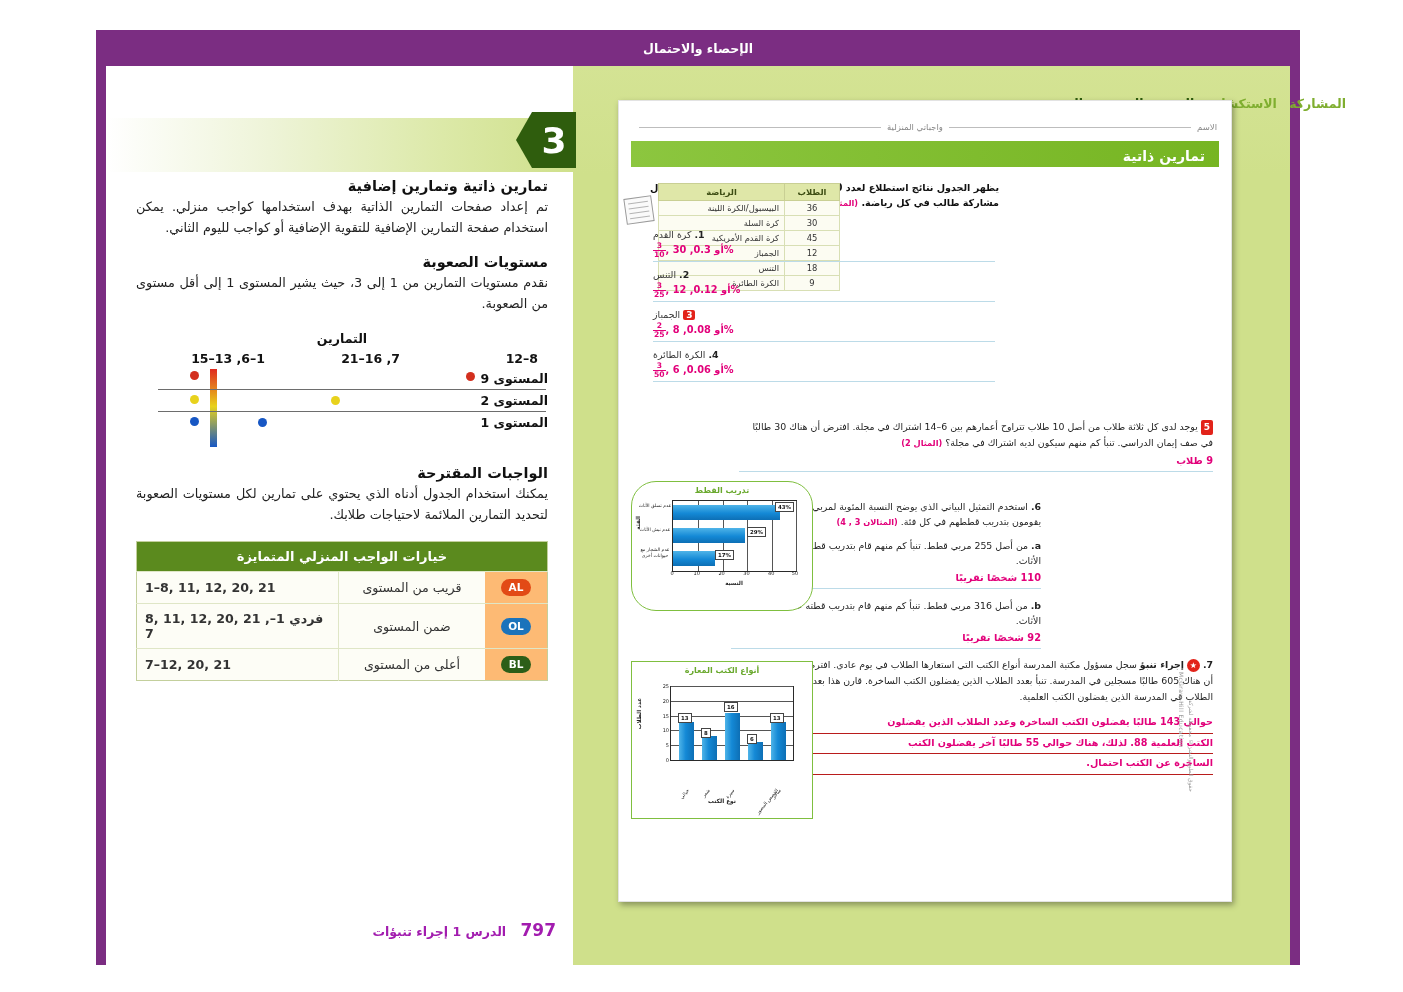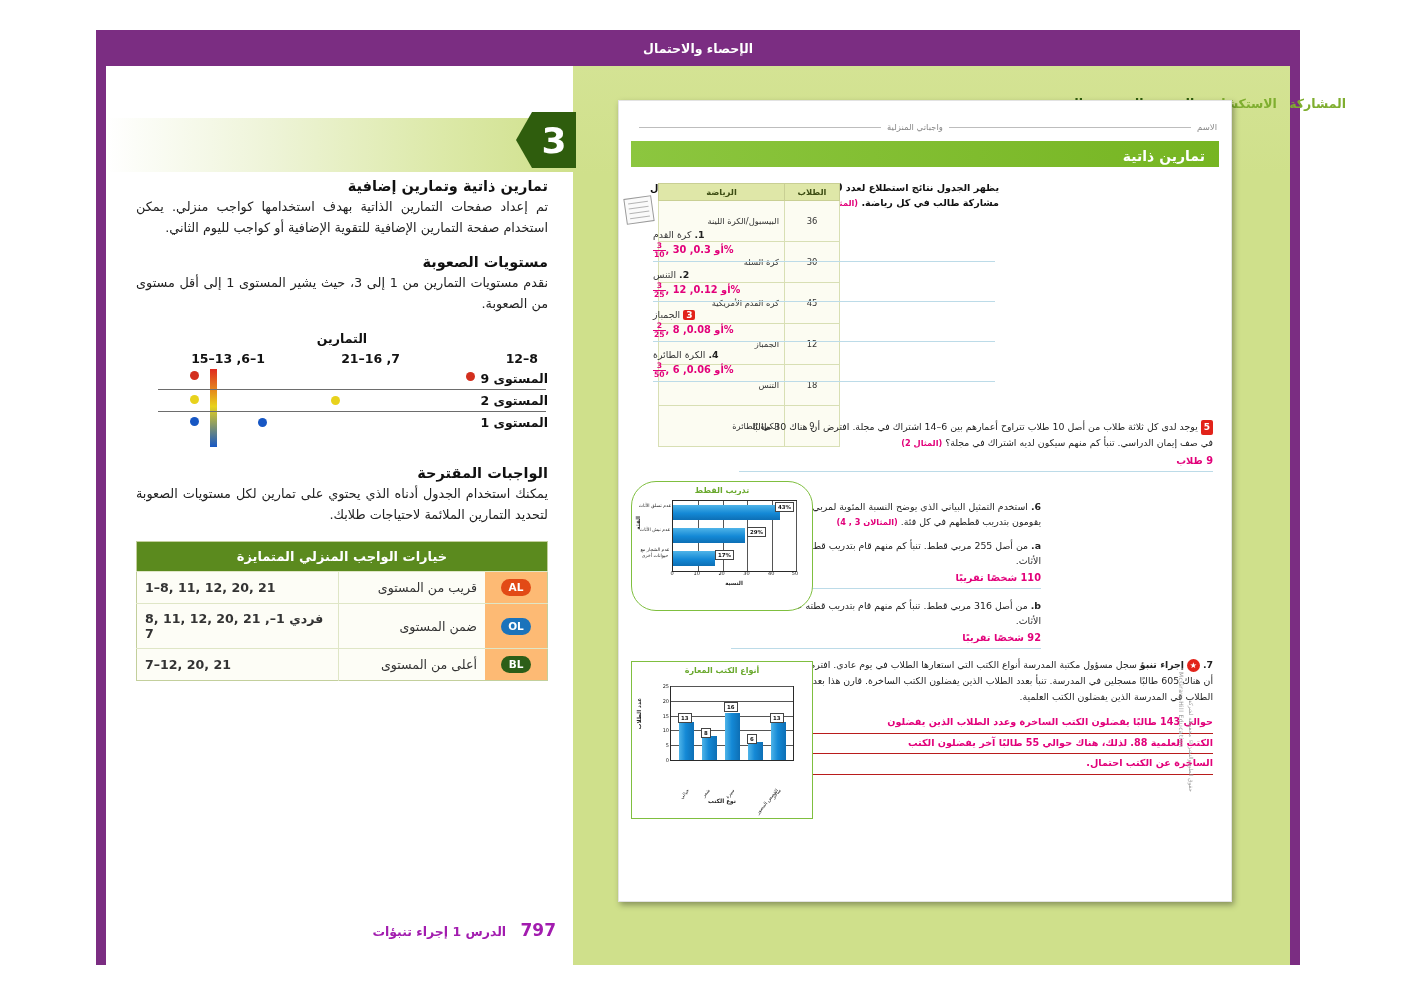--- a/index.html
+++ b/index.html
@@ -58,21 +58,21 @@
       background:linear-gradient(180deg,#e02b20 0%,#e8d21c 48%,#1757c4 100%);}
   .dot{position:absolute;width:9px;height:9px;border-radius:50%;}
 
   
   .hw-table{width:412px;border-collapse:collapse;margin-top:6px;
       border:1px solid #c3cf9c;font-size:12.6px;background:#fdfdf6;}
   .hw-table th{background:#5b8a1e;color:#fff;font-size:13px;font-weight:bold;
       padding:7px 8px;text-align:center;}
   .hw-table td{border-top:1px solid #dfe6c6;padding:7px 8px;color:#333;}
   .hw-badge-cell{width:46px;text-align:center;background:#fdba74;}
-  .hw-level{width:130px;border-left:1px solid #dfe6c6;}
+  .hw-level{width:130px;text-align:center;border-left:1px solid #dfe6c6;}
   .hw-ex{text-align:left;font-weight:bold;color:#111;direction:ltr;}
   .badge{display:inline-block;width:30px;height:17px;border-radius:9px;color:#fff;
       font-size:10.5px;font-weight:bold;line-height:17px;text-align:center;}
   .badge.al{background:#e24a16;}
   .badge.ol{background:#1b73bb;}
   .badge.bl{background:#2c5e18;}
 
   .footer{position:absolute;left:136px;top:920px;width:420px;direction:rtl;
       font-size:12.5px;font-weight:bold;color:#a21caf;}
   .footer .pg{font-size:17px;font-weight:bold;margin-left:10px;}
@@ -90,21 +90,21 @@
       color:#fff;font-size:14px;font-weight:bold;}
 
   .ws-intro{position:absolute;right:232px;top:80px;width:350px;direction:rtl;text-align:right;
       font-size:9.6px;font-weight:bold;line-height:1.55;color:#111;}
   .ref{color:#e2007a;font-size:8.2px;font-weight:bold;}
 
   .sports-table{position:absolute;left:39px;top:82px;width:182px;border-collapse:collapse;
       font-size:8.4px;background:#fcfcf2;border:1px solid #c9cf94;}
   .sports-table th{background:#dfe7a8;color:#3d4d13;font-weight:bold;padding:3px 4px;
       border:1px solid #c9cf94;text-align:center;font-size:8.4px;}
-  .sports-table td{border:1px solid #d8dfb4;padding:15px 5px;color:#333;}
+  .sports-table td{border:1px solid #d8dfb4;padding:2px 5px;color:#333;}
   .st-sport{text-align:right;direction:rtl;}
   .st-num{text-align:center;width:44px;}
 
   .qlist{position:absolute;right:236px;top:128px;width:342px;direction:rtl;}
   .q{position:relative;margin-bottom:7px;}
   .q-head{font-size:9.4px;color:#333;text-align:left;direction:rtl;}
   .q-num{font-weight:bold;color:#222;}
   .q-num.red{display:inline-block;background:#e2231a;color:#fff;border-radius:2px;
       padding:0 3px;font-size:9px;}
   .ans{font-size:9.8px;font-weight:bold;color:#e2007a;text-align:left;direction:ltr;

